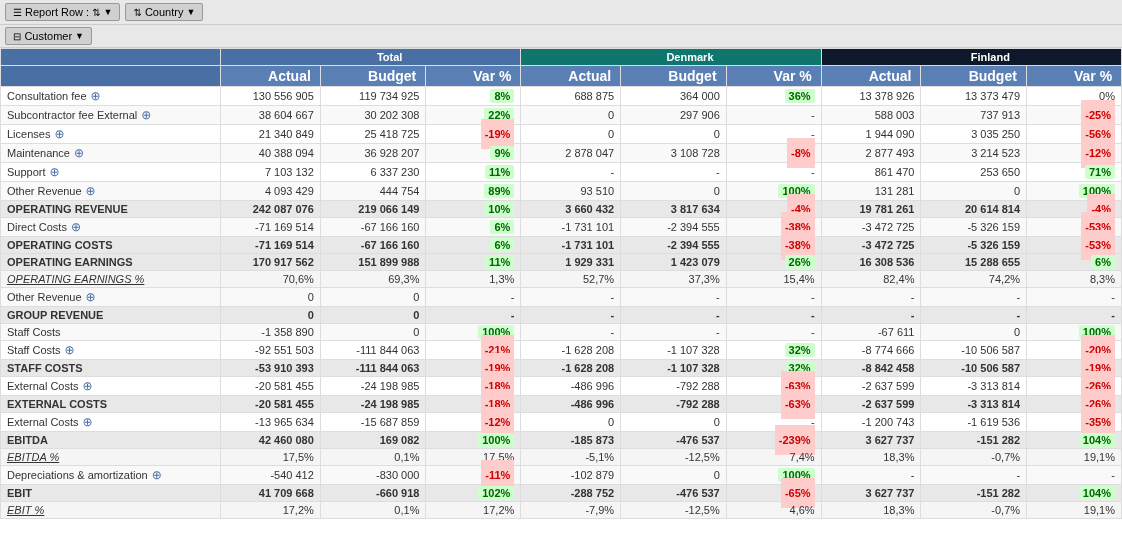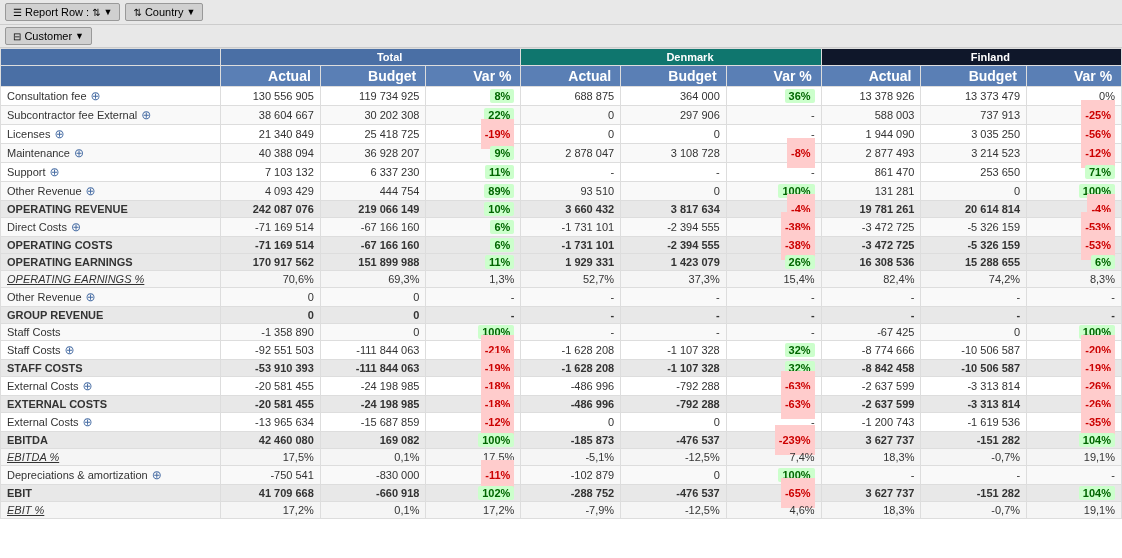--- a/index.html
+++ b/index.html
@@ -317,21 +317,21 @@
     <td><span class="var-neutral">-</span></td>
   </tr>
       <tr>
     <td class="label-cell">Staff Costs</td>
     <td>-1 358 890</td>
     <td>0</td>
     <td><span class="var-positive">100%</span></td>
     <td>-</td>
     <td>-</td>
     <td><span class="var-neutral">-</span></td>
-    <td>-67 425</td>
+    <td>-67 611</td>
     <td>0</td>
     <td><span class="var-positive">100%</span></td>
   </tr>
       <tr>
     <td class="label-cell">Staff Costs<span class="plus-icon">⊕</span></td>
     <td>-92 551 503</td>
     <td>-111 844 063</td>
     <td><span class="var-negative">-21%</span></td>
     <td>-1 628 208</td>
     <td>-1 107 328</td>
@@ -407,21 +407,21 @@
     <td><span class="var-neutral">17,5%</span></td>
     <td>-5,1%</td>
     <td>-12,5%</td>
     <td><span class="var-neutral">7,4%</span></td>
     <td>18,3%</td>
     <td>-0,7%</td>
     <td><span class="var-neutral">19,1%</span></td>
   </tr>
       <tr>
     <td class="label-cell">Depreciations &amp; amortization<span class="plus-icon">⊕</span></td>
-    <td>-750 541</td>
+    <td>-540 412</td>
     <td>-830 000</td>
     <td><span class="var-negative">-11%</span></td>
     <td>-102 879</td>
     <td>0</td>
     <td><span class="var-positive">100%</span></td>
     <td>-</td>
     <td>-</td>
     <td><span class="var-neutral">-</span></td>
   </tr>
       <tr class="bold-row">

